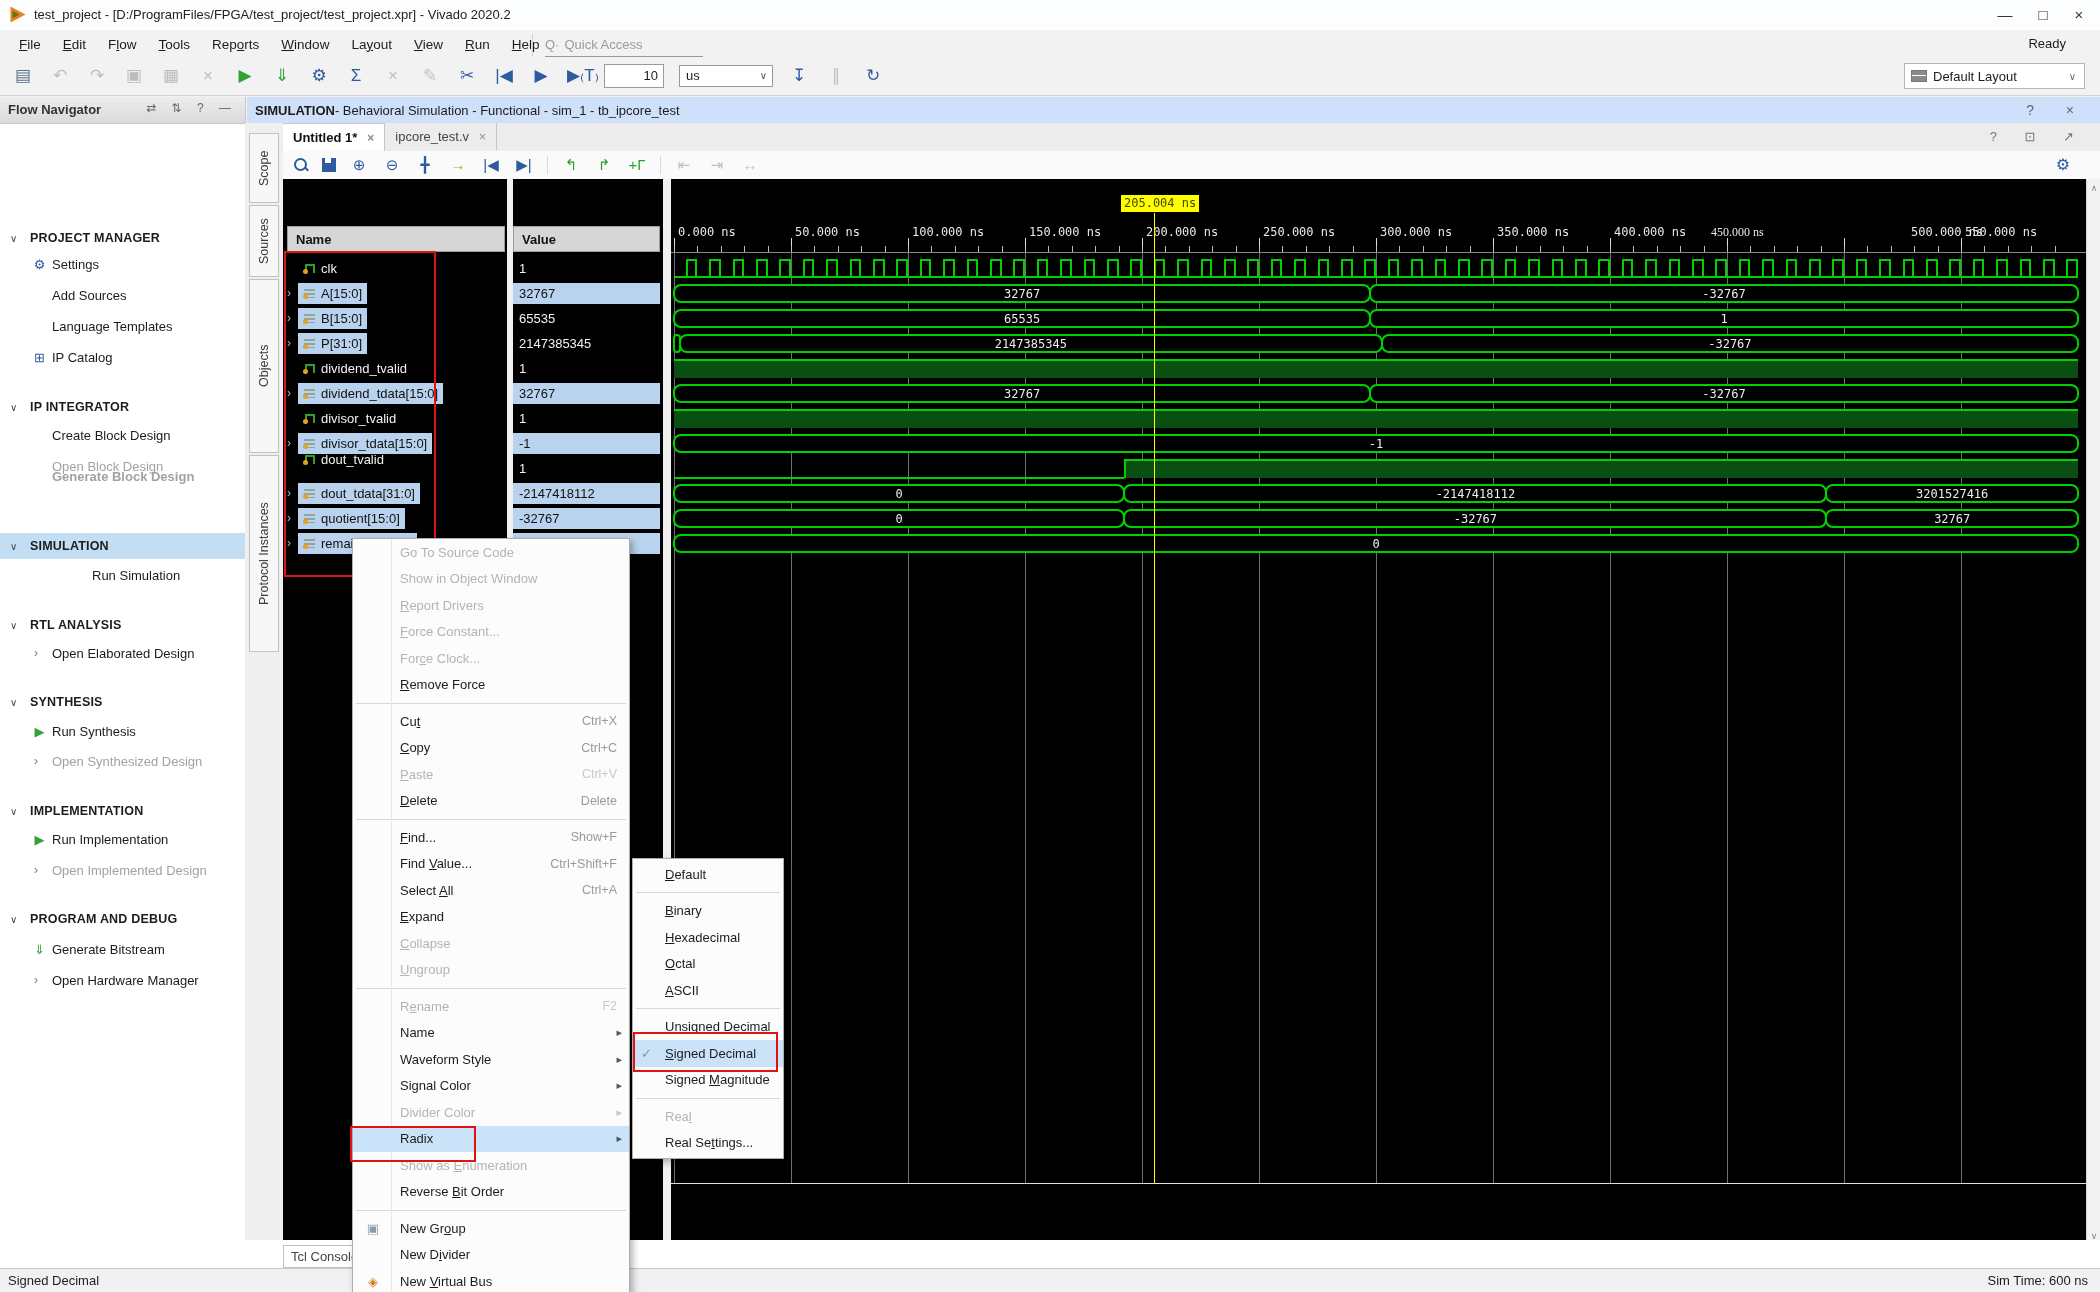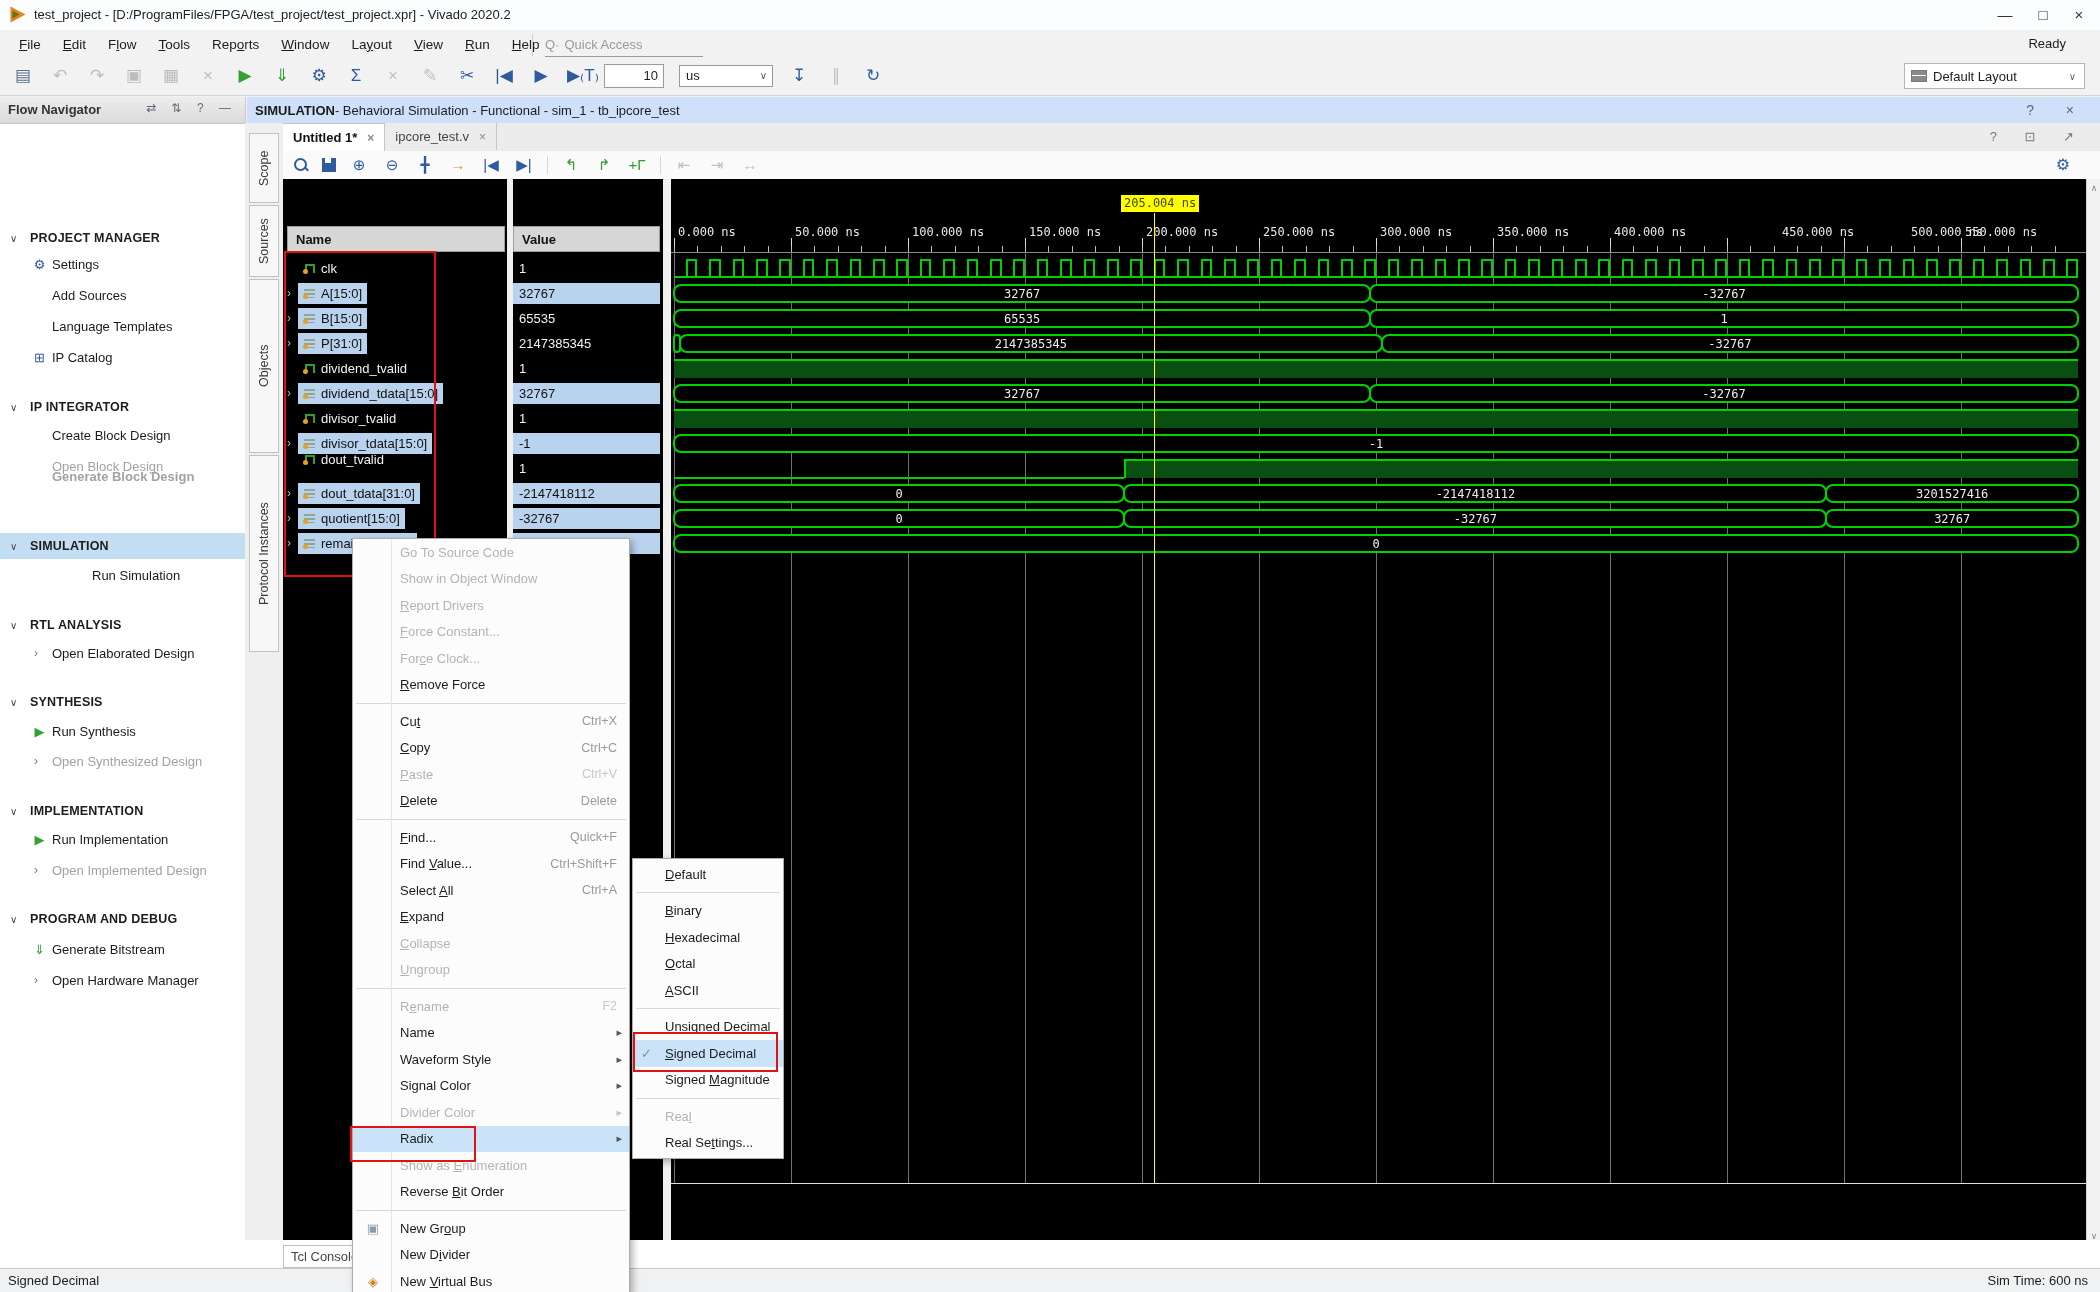--- a/index.html
+++ b/index.html
@@ -519,21 +519,21 @@
     <div class="ruler-tick" style="left: 705px;"></div>
     <div class="ruler-label" style="left: 709px;">300.000 ns</div>
     <div class="gridline" style="left: 822px;"></div>
     <div class="ruler-tick" style="left: 822px;"></div>
     <div class="ruler-label" style="left: 826px;">350.000 ns</div>
     <div class="gridline" style="left: 939px;"></div>
     <div class="ruler-tick" style="left: 939px;"></div>
     <div class="ruler-label" style="left: 943px;">400.000 ns</div>
     <div class="gridline" style="left: 1056px;"></div>
     <div class="ruler-tick" style="left: 1056px;"></div>
-    <div class="ruler-label" style="left: 1111px;">450.000 ns</div>
+    <div class="ruler-label" style="left: 1040px; font-family: Liberation Serif, serif;">450.000 ns</div>
     <div class="gridline" style="left: 1173px;"></div>
     <div class="ruler-tick" style="left: 1173px;"></div>
     <div class="ruler-label" style="left: 1240px;">500.000 ns</div>
     <div class="gridline" style="left: 1290px;"></div>
     <div class="ruler-tick" style="left: 1290px;"></div>
     <div class="ruler-label" style="left: 1294px;">550.000 ns</div>
     <div id="ruler-minor"></div>
     <div id="ruler-base"></div>
     <div id="grid-endline"></div>
     <div class="wave-row" style="top: 77px;">
@@ -728,21 +728,21 @@
       <span><span class="ul">P</span>aste</span>
       <div class="sc">Ctrl+V</div>
     </div>
     <div class="cm-item">
       <span><span class="ul">D</span>elete</span>
       <div class="sc">Delete</div>
     </div>
     <div class="cm-sep"></div>
     <div class="cm-item">
       <span><span class="ul">F</span>ind...</span>
-      <div class="sc">Quick+F</div>
+      <div class="sc">Show+F</div>
     </div>
     <div class="cm-item">
       <span>Find <span class="ul">V</span>alue...</span>
       <div class="sc">Ctrl+Shift+F</div>
     </div>
     <div class="cm-item">
       <span>Select <span class="ul">A</span>ll</span>
       <div class="sc">Ctrl+A</div>
     </div>
     <div class="cm-item">

